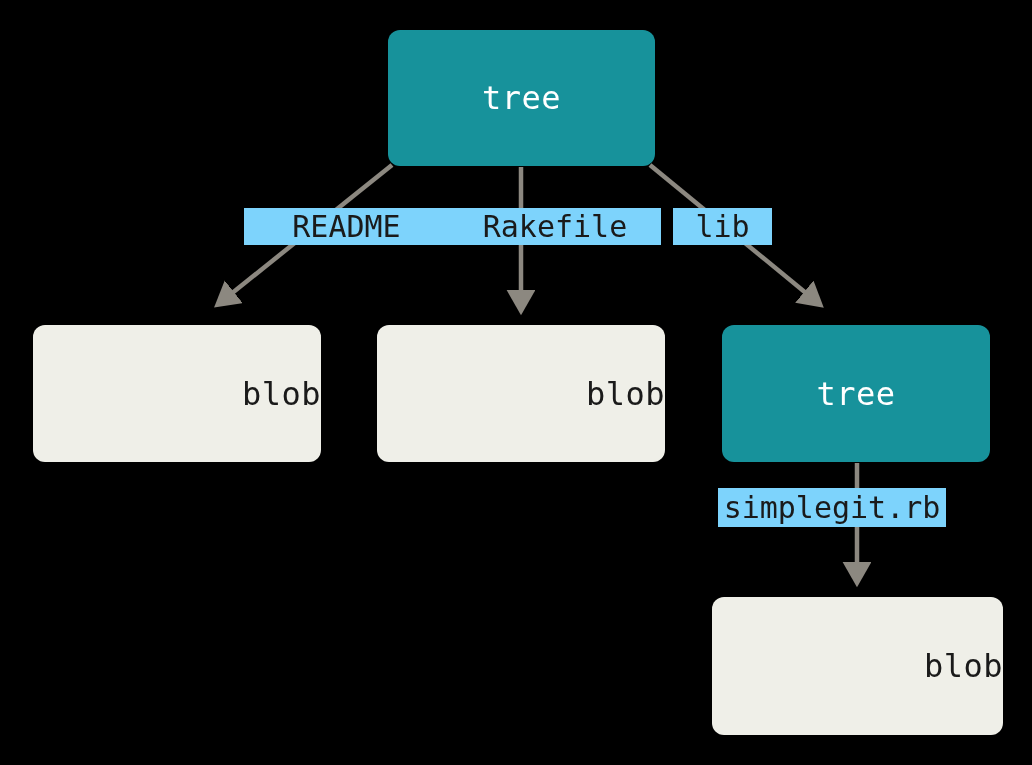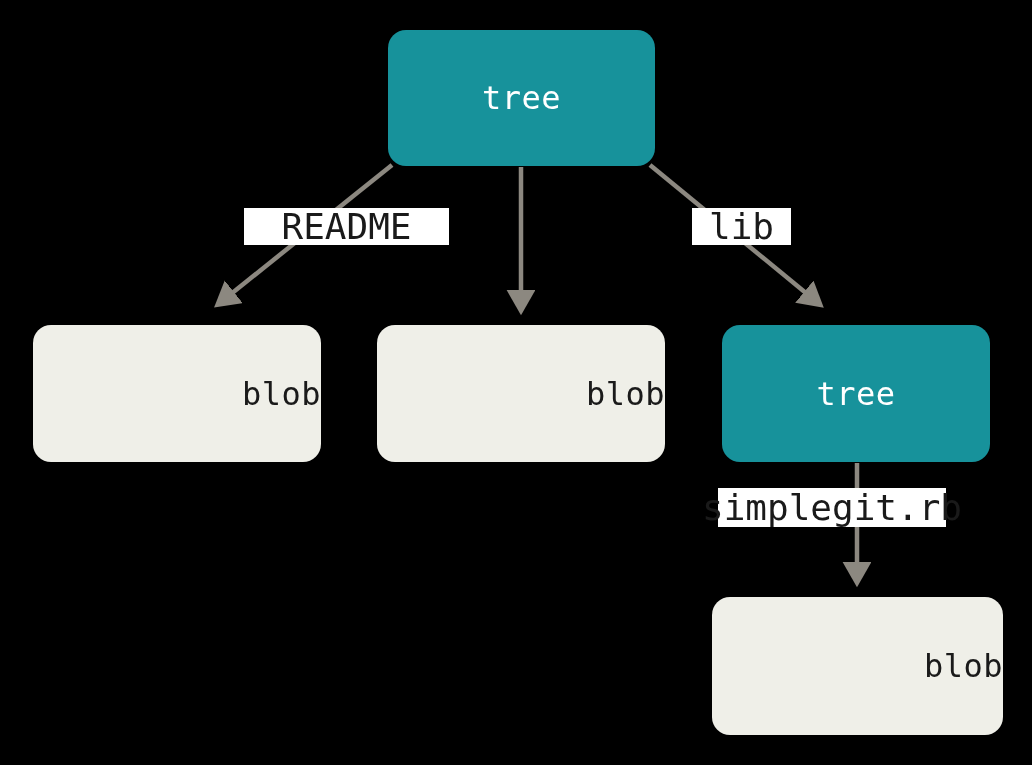--- a/index.html
+++ b/index.html
@@ -28,21 +28,21 @@
     left: 0;
     top: 0;
     width: 1032px;
     height: 765px;
     pointer-events: none;
   }
 
   .node {
     position: absolute;
     box-sizing: border-box;
-    border-radius: 18px;
+    border-radius: 12px;
     display: flex;
     align-items: center;
     justify-content: center;
     font-family: "DejaVu Sans Mono", "Liberation Mono", monospace;
     font-size: 32px;
     letter-spacing: 0.5px;
     line-height: 1;
     user-select: none;
   }
   .node-tree {
@@ -51,43 +51,43 @@
   }
   .node-blob {
     background: #EFEFE8;
     color: #1A1A1A;
     justify-content: flex-end;
   }
 
   .edge-label {
     position: absolute;
     box-sizing: border-box;
-    background: #ffffff;
+    background: #7dd3fc;
     color: #1A1A1A;
     font-family: "DejaVu Sans Mono", "Liberation Mono", monospace;
-    font-size: 36px;
+    font-size: 30px;
     line-height: 1;
     display: flex;
     align-items: center;
     justify-content: center;
     white-space: pre;
     user-select: none;
   }
 
   
   #node-tree-root   { left: 388px; top: 30px;  width: 267px; height: 136px; }
   #node-blob-readme { left: 33px;  top: 325px; width: 288px; height: 137px; }
   #node-blob-rakefile { left: 377px; top: 325px; width: 288px; height: 137px; }
   #node-tree-lib    { left: 722px; top: 325px; width: 268px; height: 137px; }
   #node-blob-simplegit { left: 712px; top: 597px; width: 291px; height: 138px; }
 
   
   #label-readme   { left: 244px; top: 208px; width: 205px; height: 37px; }
   #label-rakefile { left: 449px; top: 208px; width: 212px; height: 37px; }
-  #label-lib      { left: 673px; top: 208px; width: 99px;  height: 37px; margin-left: 19px; }
+  #label-lib      { left: 673px; top: 208px; width: 99px;  height: 37px; }
   #label-simplegit{ left: 718px; top: 488px; width: 228px; height: 39px; }
 </style>
 </head>
 <body>
 
 <div id="diagram-canvas">
 
   <svg id="edge-layer" viewBox="0 0 1032 765" width="1032" height="765" xmlns="http://www.w3.org/2000/svg">
     <defs>
       <marker id="arrowhead" markerWidth="9" markerHeight="9" refX="2.2" refY="3.2" orient="auto" markerUnits="strokeWidth">
@@ -119,18 +119,19 @@
   <div class="node node-tree" id="node-tree-lib">
     <span>tree</span>
   </div>
 
   <div class="node node-blob" id="node-blob-simplegit">
     <span>blob</span>
   </div>
 
   <div class="edge-label" id="label-readme">README</div>
 
+  <div class="edge-label" id="label-rakefile">Rakefile</div>
 
   <div class="edge-label" id="label-lib">lib</div>
 
   <div class="edge-label" id="label-simplegit">simplegit.rb</div>
 
 </div>
 
 </body></html>

